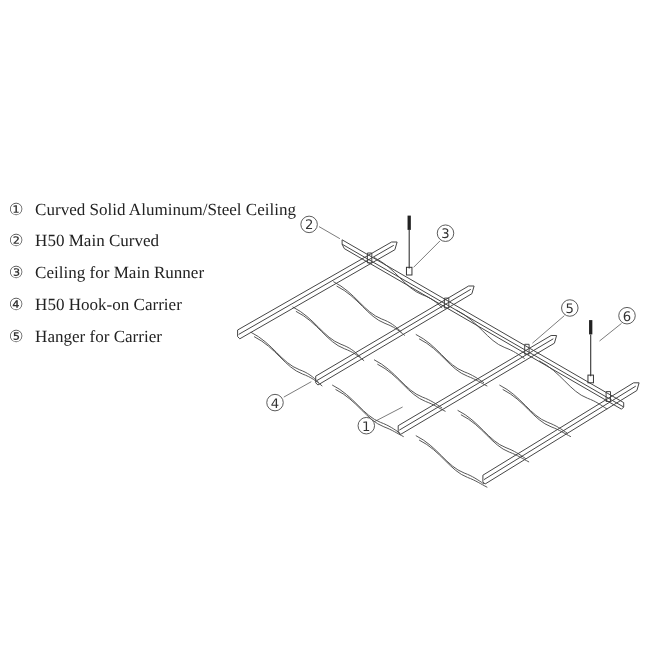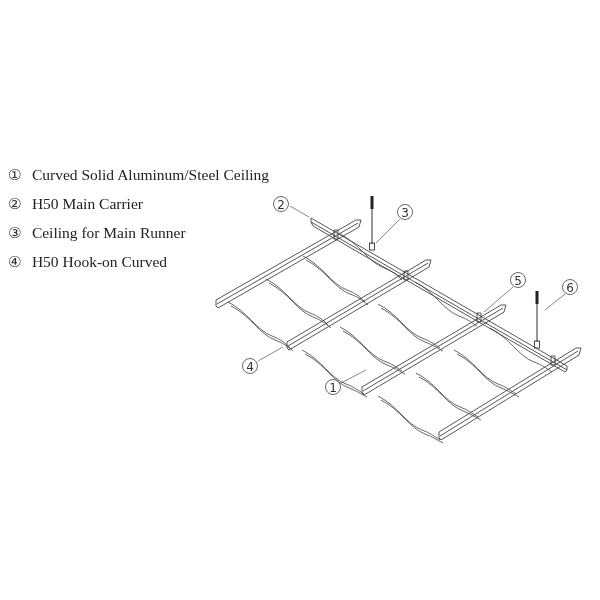--- a/index.html
+++ b/index.html
@@ -1,41 +1,45 @@
 <!DOCTYPE html>
 <html><head>
 <meta charset="utf-8">
 <style>
   html, body { margin: 0; padding: 0; background: #ffffff; }
   body { width: 600px; height: 600px; position: relative; overflow: hidden; }
-  .legend { position: absolute; left: 8px; top: 165px; font-family: "Liberation Serif", serif; font-size: 15.5px; color: #222; }
+  .legend { position: absolute; left: 8px; top: 180px; font-family: "Liberation Serif", serif; font-size: 15.5px; color: #222; }
   .legend-item { height: 29px; line-height: 20px; white-space: nowrap; }
   .legend-num { display: inline-block; width: 20px; font-family: "DejaVu Sans", sans-serif; font-size: 15px; color: #333; }
   svg.diagram { position: absolute; left: 0; top: 0; }
   .callout text { font-family: "DejaVu Sans", sans-serif; font-size: 12px; fill: #333; }
 </style>
 </head>
 <body>
 
 <div class="legend">
   <div class="legend-item">
     <span class="legend-num">①</span>
     <span>Curved Solid Aluminum/Steel Ceiling</span>
   </div>
   <div class="legend-item">
     <span class="legend-num">②</span>
-    <span>H50 Main Carrier</span>
+    <span>H50 Main Curved</span>
   </div>
   <div class="legend-item">
     <span class="legend-num">③</span>
     <span>Ceiling for Main Runner</span>
   </div>
   <div class="legend-item">
     <span class="legend-num">④</span>
-    <span>H50 Hook-on Curved</span>
+    <span>H50 Hook-on Carrier</span>
+  </div>
+  <div class="legend-item">
+    <span class="legend-num">⑤</span>
+    <span>Hanger for Carrier</span>
   </div>
 </div>
 
 <svg class="diagram" width="600" height="600" viewBox="0 0 600 600">
   <g fill="none" stroke="#555" stroke-width="0.9" stroke-linejoin="round">
 
     <g>
 
       <path d="M228,302 C248,312 256,330 272,336 C280,339 284,342 290,348"></path>
       <path d="M231,306 C251,316 259,334 275,340 C283,343 287,346 293,351"></path>

